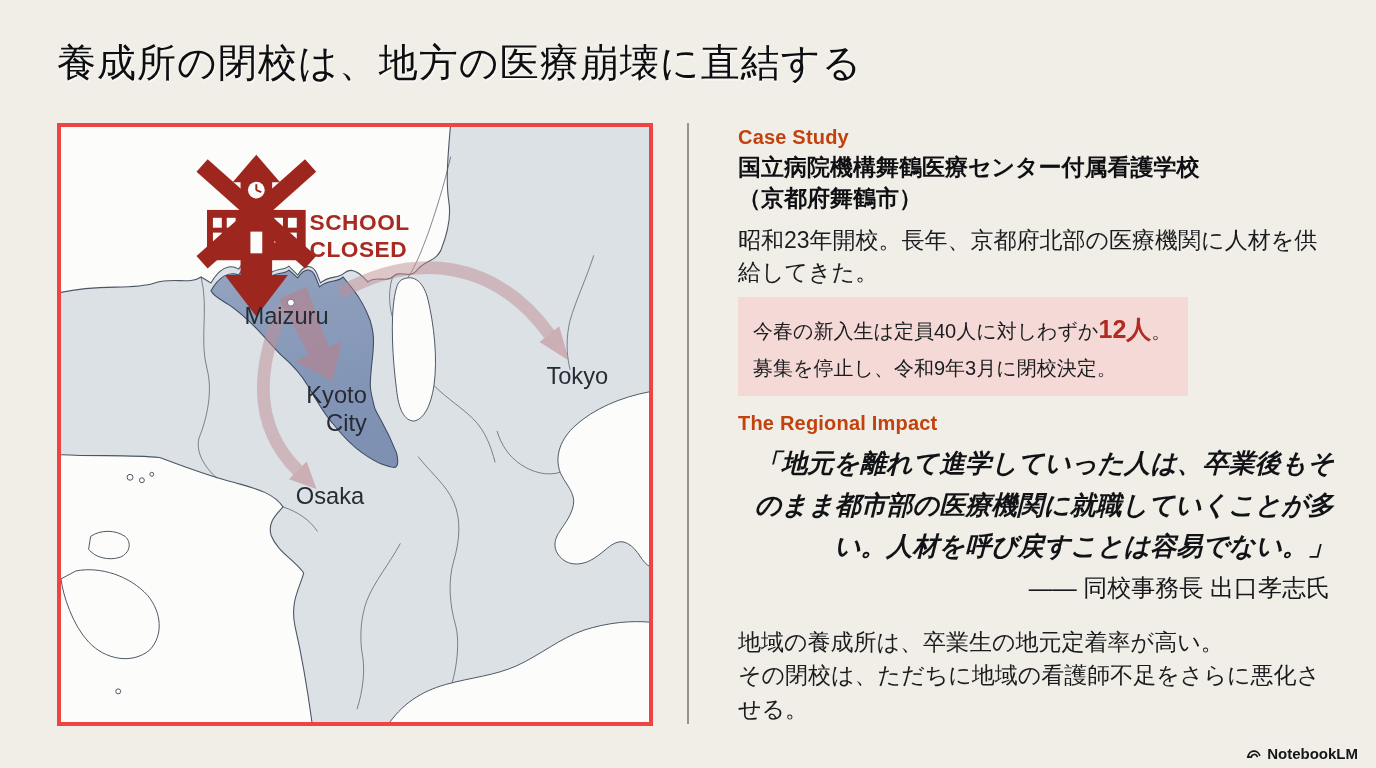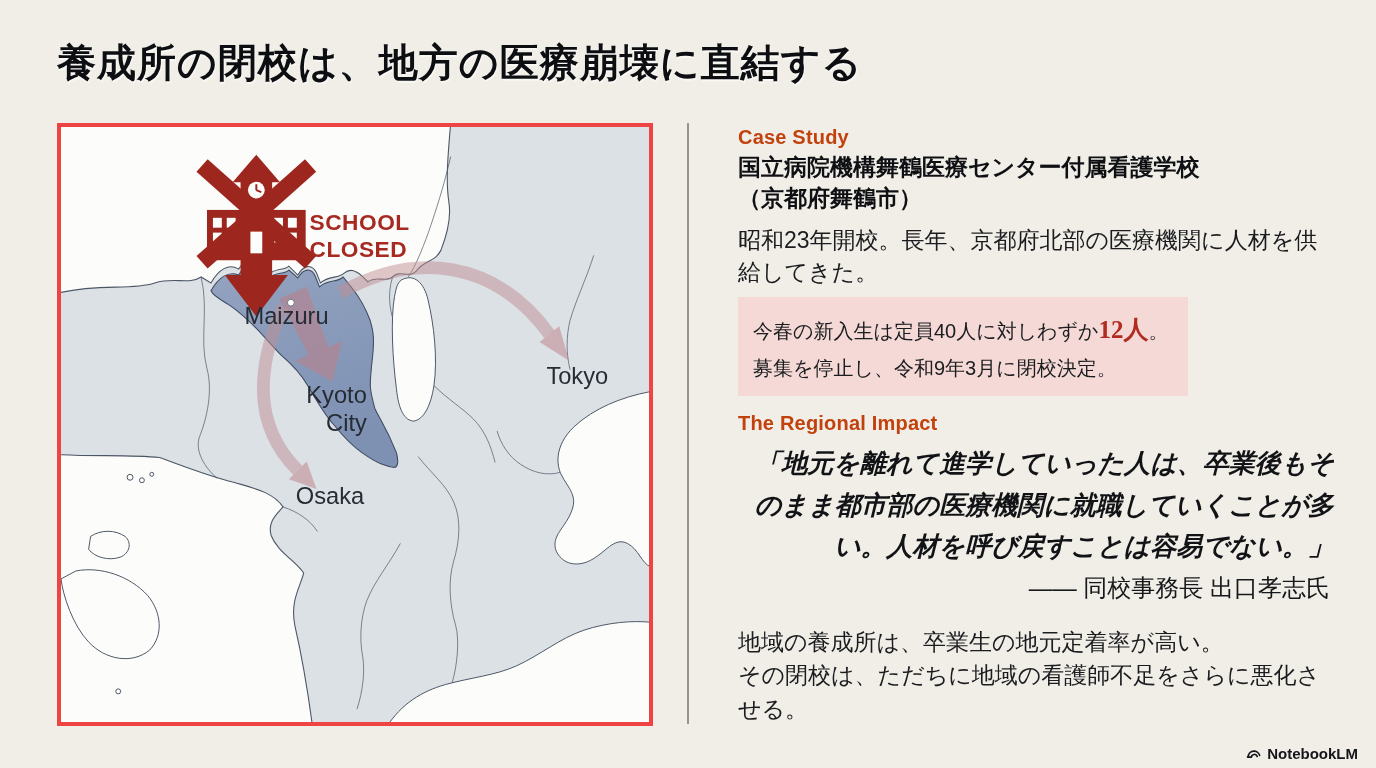--- a/index.html
+++ b/index.html
@@ -7,21 +7,21 @@
     width:1376px;height:768px;
     background:#f0eee7;
     font-family:"Liberation Sans", sans-serif;
     color:#17181b;
   }
   .slide{position:relative;width:1376px;height:768px;overflow:hidden;background:#f0eee7;}
 
   
   .slide-title{
     position:absolute;left:57px;top:36px;margin:0;
-    font-size:39px;font-weight:bold;color:#0d0e11;letter-spacing:1px;
+    font-size:39px;font-weight:normal;color:#0d0e11;letter-spacing:1px;
     text-shadow:1px 2px 0 rgba(255,255,255,.55);
     white-space:nowrap;
   }
 
   
   .map-panel{
     position:absolute;left:57px;top:123px;width:596px;height:603px;
     background:#fcfcfa;border:4px solid #ef4444;box-sizing:border-box;
   }
   .map-panel svg{display:block;width:100%;height:100%;}
@@ -43,21 +43,21 @@
     margin-top:3px;font-size:23px;font-weight:bold;line-height:1.36;color:#0f1013;
   }
   .history{
     margin-top:9px;width:580px;font-size:23px;line-height:1.42;color:#1b1c1f;
   }
   .highlight{
     margin-top:8px;width:450px;box-sizing:border-box;
     background:#f4d9d6;padding:11px 15px;
     font-size:20px;line-height:1.72;color:#1b1c1f;
   }
-  .hl-em{color:#b12b21;font-weight:bold;font-size:25px;font-family:Liberation Serif, serif;}
+  .hl-em{color:#b12b21;font-weight:bold;font-size:25px;}
   .impact-label{margin-top:16px;}
   .quote{
     margin:8px 0 0 0;width:596px;
     font-size:26px;font-weight:bold;font-style:italic;line-height:1.6;color:#121316;text-align:right;
   }
   .attribution{
     margin-top:4px;width:592px;text-align:right;
     font-size:24px;color:#17181b;
   }
   .conclusion{

